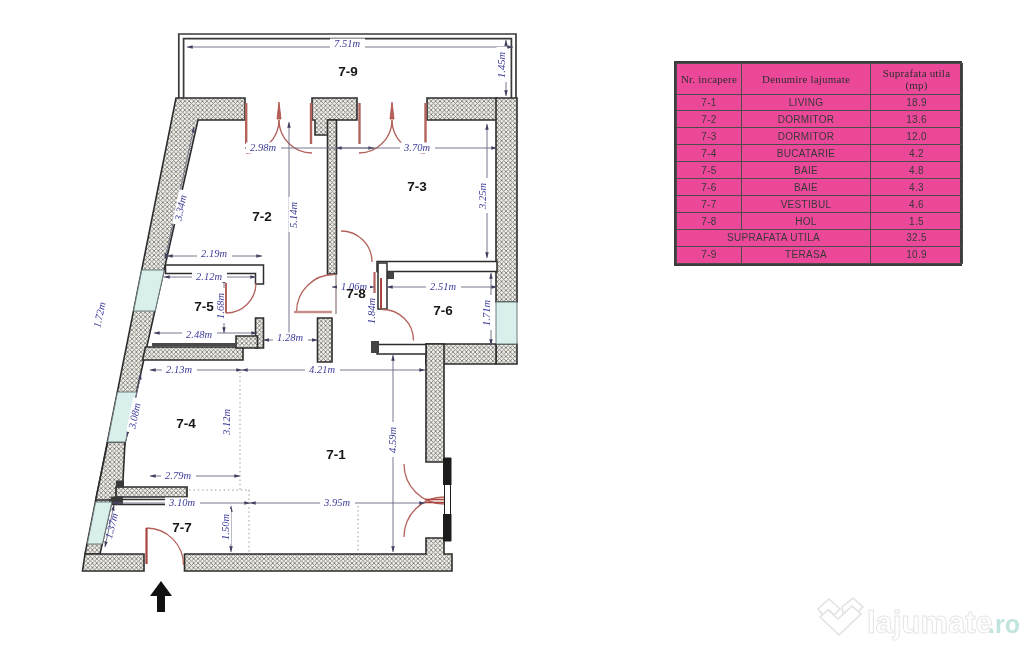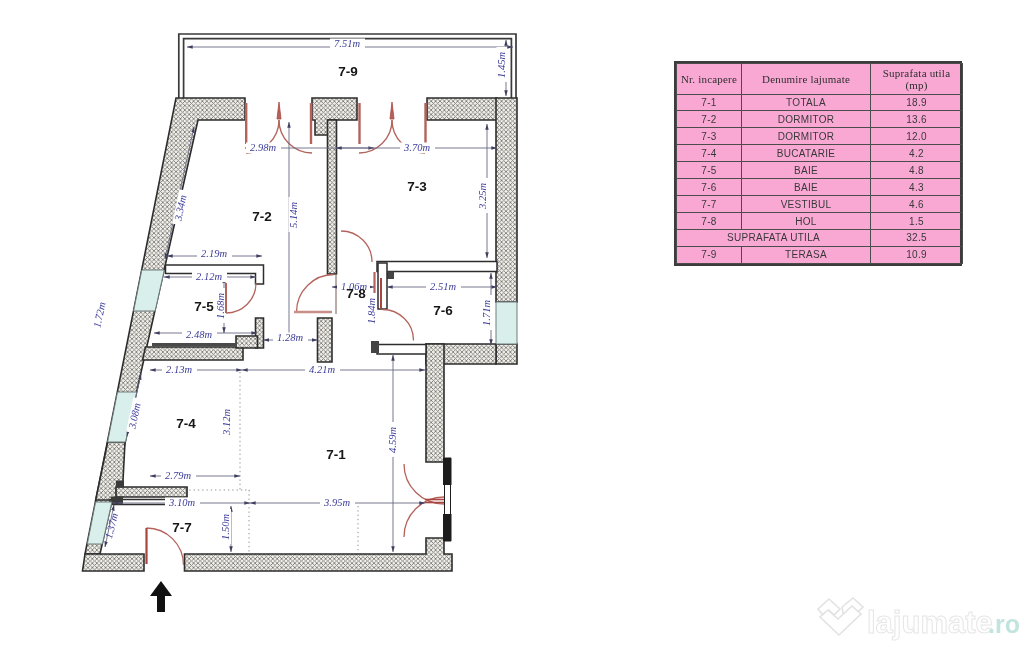--- a/index.html
+++ b/index.html
@@ -1,19 +1,19 @@
 <!DOCTYPE html>
 <html><head>
 <meta charset="utf-8">
 <style>
   html,body{margin:0;padding:0;background:#ffffff;}
   body{width:1024px;height:645px;position:relative;overflow:hidden;font-family:"Liberation Sans",sans-serif;}
   #plan{position:absolute;left:0;top:0;}
   
-  #tbl{position:absolute;left:674px;top:61px;width:288px;height:205px;border:2px solid #3c3c3c;box-sizing:border-box;background:#f9a8d4;}
+  #tbl{position:absolute;left:674px;top:61px;width:288px;height:205px;border:2px solid #3c3c3c;box-sizing:border-box;background:#ec4899;}
   #tbl table{border-collapse:collapse;width:100%;height:100%;table-layout:fixed;}
   #tbl td{border:1px solid #4c4c4c;text-align:center;vertical-align:middle;color:#383838;font-size:10px;letter-spacing:.3px;padding:0;overflow:hidden;white-space:nowrap;}
   #tbl tr.hd td{font-family:"Liberation Serif",serif;font-size:11px;letter-spacing:.2px;color:#2e2e2e;line-height:12px;}
   
   #wm{position:absolute;left:812px;top:596px;width:212px;height:46px;}
 </style>
 </head>
 <body>
 
 <svg id="plan" width="1024" height="645" viewBox="0 0 1024 645">
@@ -316,21 +316,21 @@
         <col style="width:92px">
       </colgroup>
   <tbody>
         <tr class="hd" style="height:27px">
           <td>Nr. incapere</td>
           <td>Denumire lajumate</td>
           <td>Suprafata utila<br>(mp)</td>
         </tr>
   <tr style="height:15px">
           <td>7-1</td>
-          <td>TOTALA</td>
+          <td>LIVING</td>
           <td>18.9</td>
         </tr>
   <tr style="height:15px">
           <td>7-2</td>
           <td>DORMITOR</td>
           <td>13.6</td>
         </tr>
   <tr style="height:15px">
           <td>7-3</td>
           <td>DORMITOR</td>

